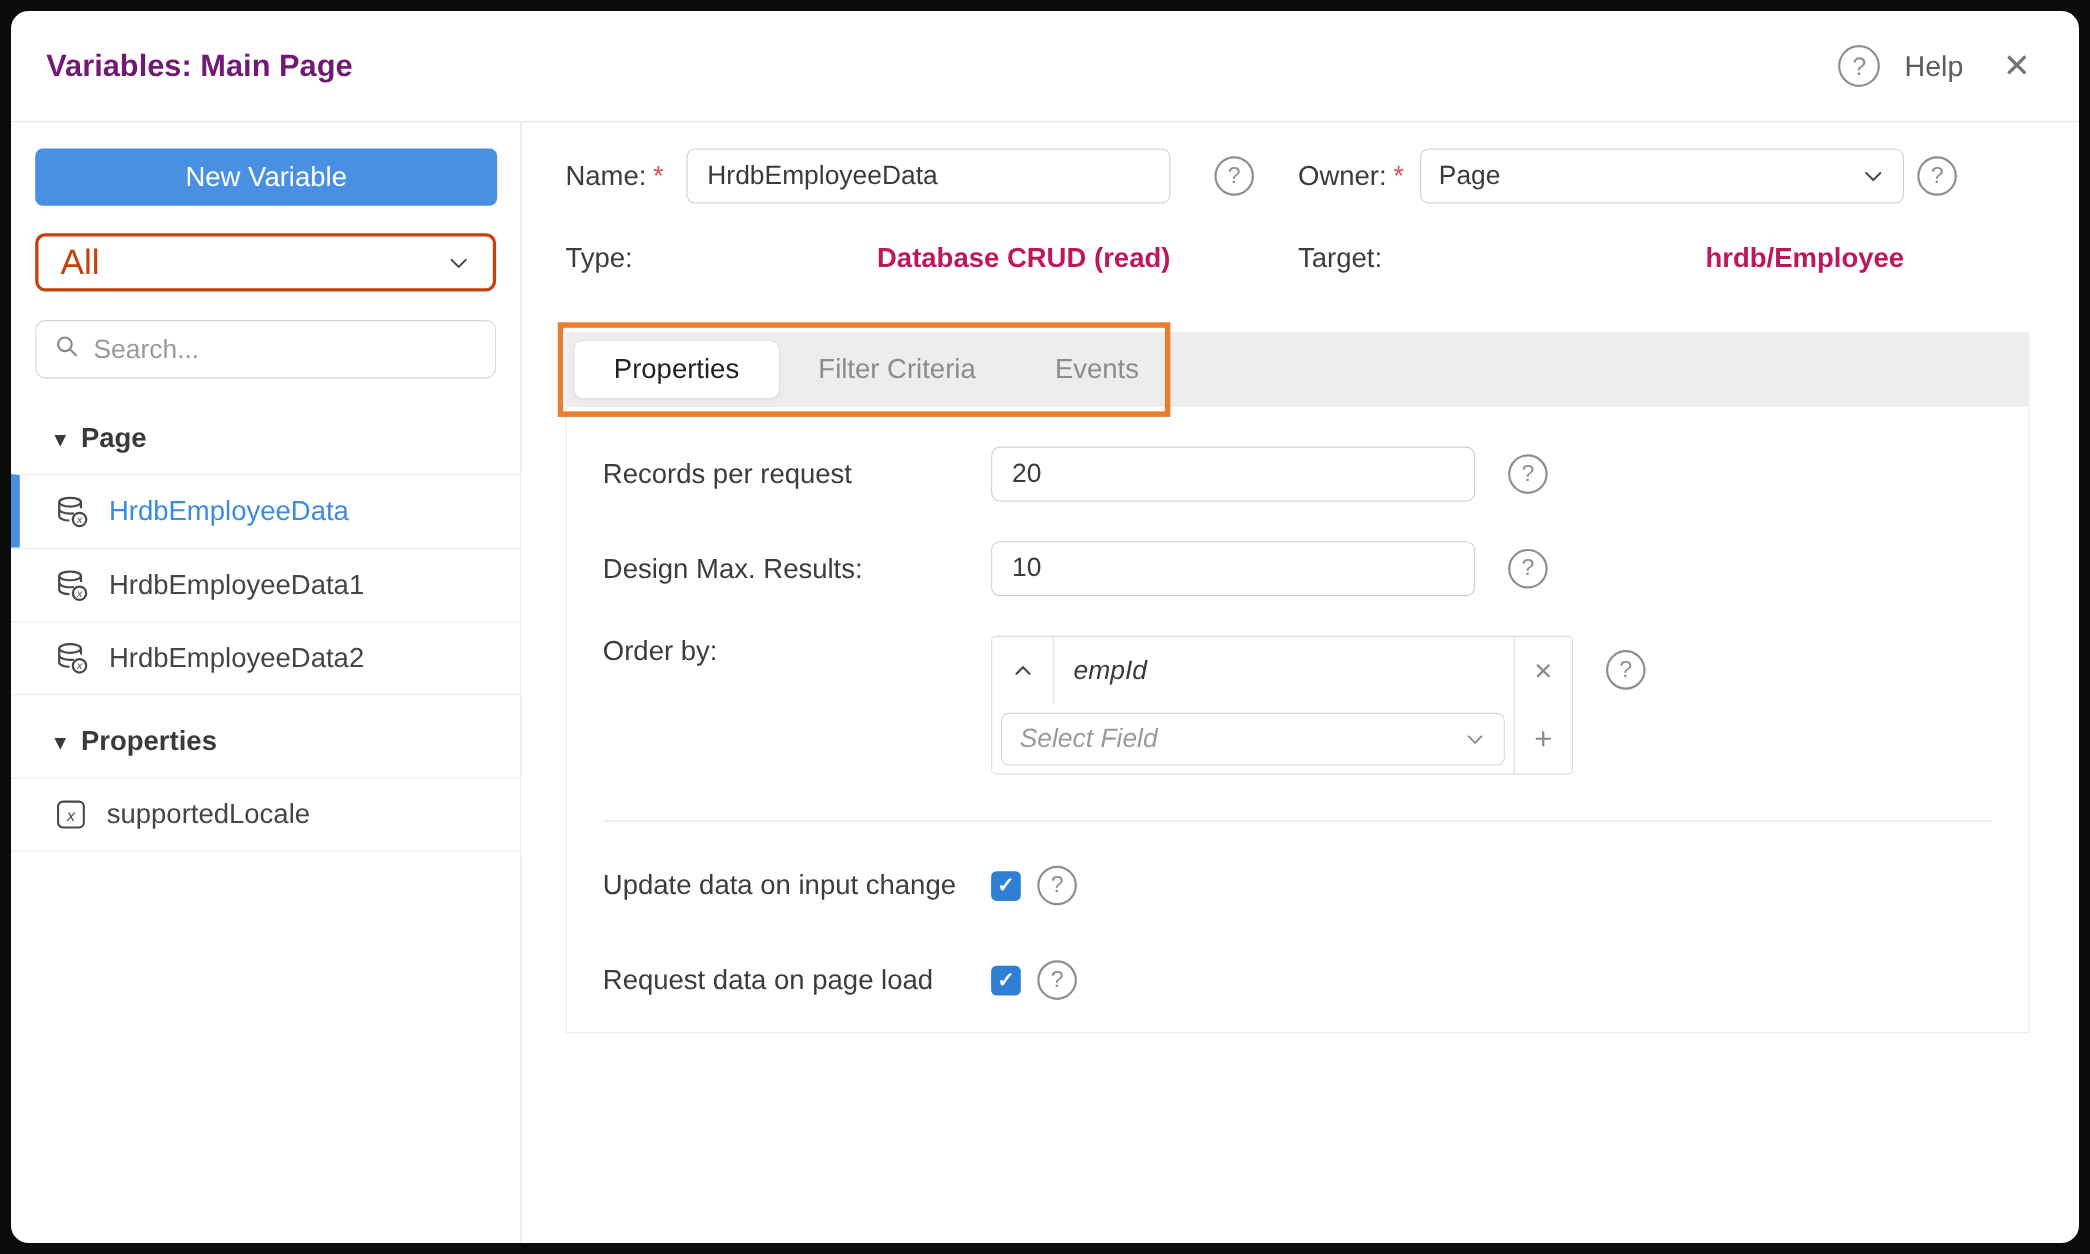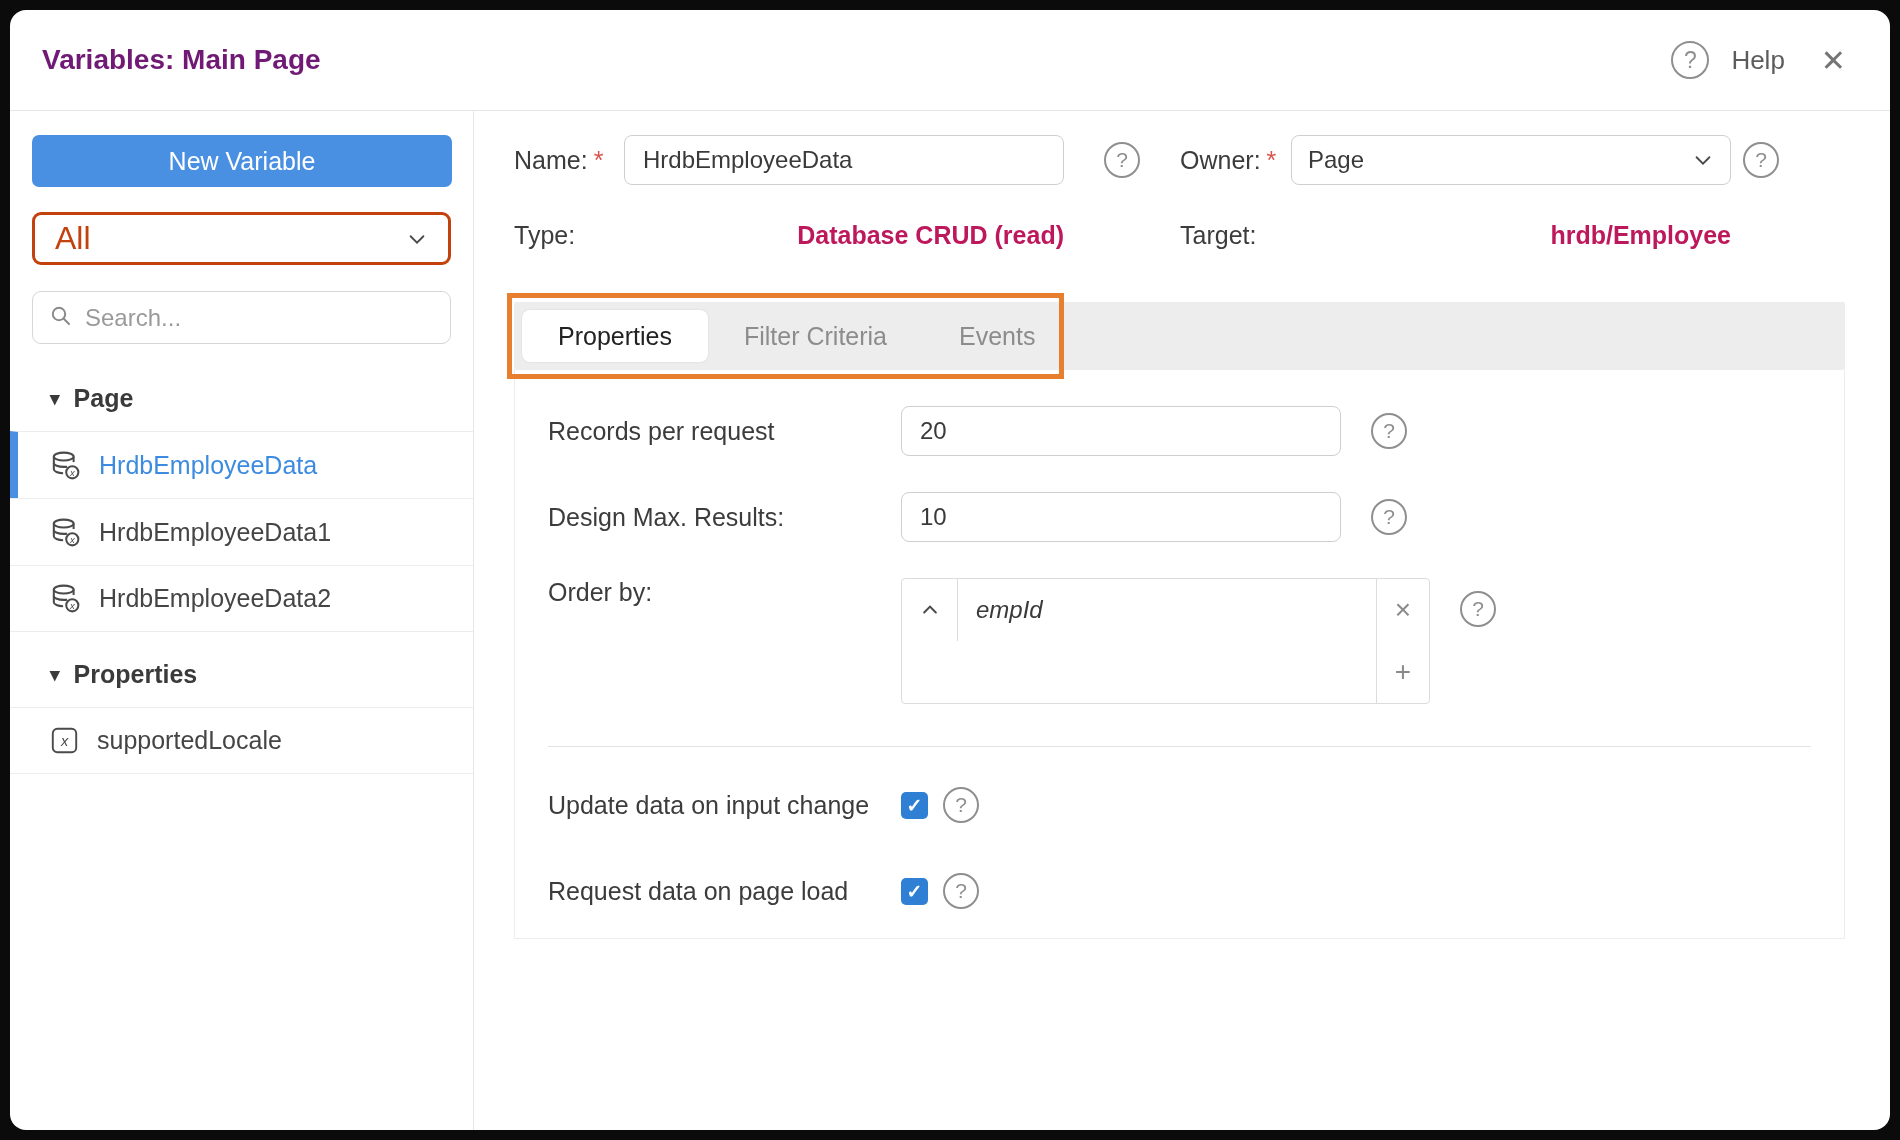--- a/index.html
+++ b/index.html
@@ -315,20 +315,30 @@
           <div class="ob">
             <div class="ob-main">
               <div class="ob-r1">
                 <span class="ob-sort">
                   <svg width="20" height="20" viewBox="0 0 24 24" fill="none" stroke="#4a4a4a" stroke-width="2.4" stroke-linecap="round">
                       <path d="M5 15l7-7 7 7"></path>
                     </svg>
                 </span>
                 <span class="ob-field">empId</span>
               </div>
+              <div class="ob-r2">
+                <div class="ob-select">
+                  <span>Select Field</span>
+                  <span class="chev">
+                    <svg width="20" height="20" viewBox="0 0 24 24" fill="none" stroke="#8a8a8a" stroke-width="2" stroke-linecap="round">
+                        <path d="M5 9l7 7 7-7"></path>
+                      </svg>
+                  </span>
+                </div>
+              </div>
             </div>
             <div class="ob-side">
               <span class="ob-x">×</span>
               <span class="ob-plus">+</span>
             </div>
           </div>
           <span class="qcircle sm phelp" style="margin-top:13px">?</span>
         </div>
 
         <hr class="pdivider">

